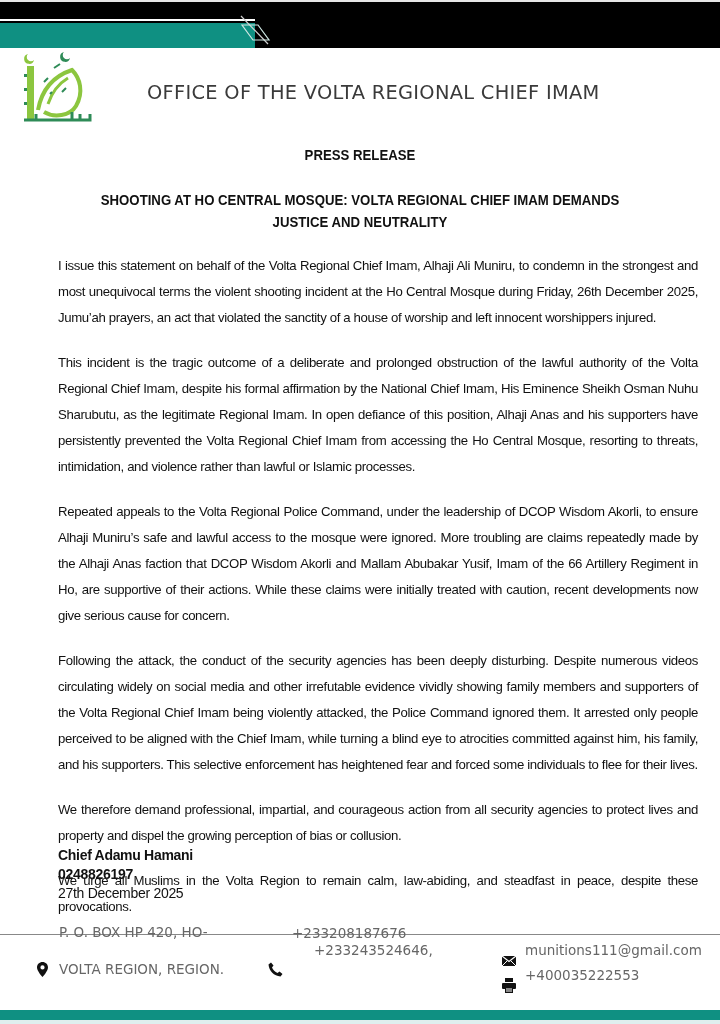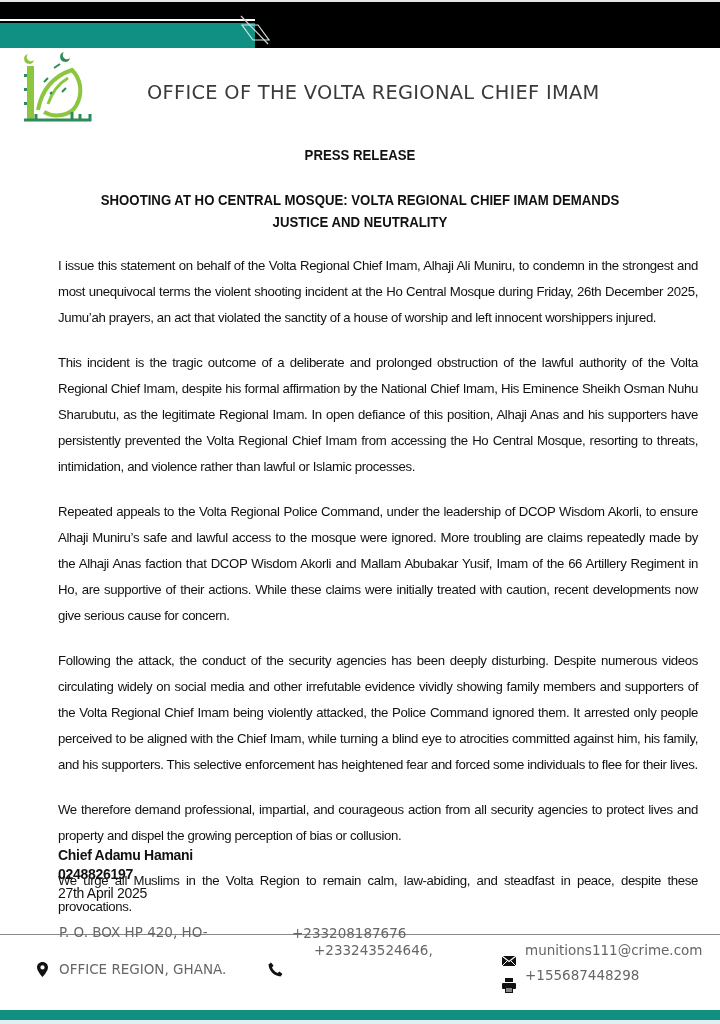--- a/index.html
+++ b/index.html
@@ -58,47 +58,47 @@
   <p>This incident is the tragic outcome of a deliberate and prolonged obstruction of the lawful authority of the Volta Regional Chief Imam, despite his formal affirmation by the National Chief Imam, His Eminence Sheikh Osman Nuhu Sharubutu, as the legitimate Regional Imam. In open defiance of this position, Alhaji Anas and his supporters have persistently prevented the Volta Regional Chief Imam from accessing the Ho Central Mosque, resorting to threats, intimidation, and violence rather than lawful or Islamic processes.</p>
   <p>Repeated appeals to the Volta Regional Police Command, under the leadership of DCOP Wisdom Akorli, to ensure Alhaji Muniru’s safe and lawful access to the mosque were ignored. More troubling are claims repeatedly made by the Alhaji Anas faction that DCOP Wisdom Akorli and Mallam Abubakar Yusif, Imam of the 66 Artillery Regiment in Ho, are supportive of their actions. While these claims were initially treated with caution, recent developments now give serious cause for concern.</p>
   <p>Following the attack, the conduct of the security agencies has been deeply disturbing. Despite numerous videos circulating widely on social media and other irrefutable evidence vividly showing family members and supporters of the Volta Regional Chief Imam being violently attacked, the Police Command ignored them. It arrested only people perceived to be aligned with the Chief Imam, while turning a blind eye to atrocities committed against him, his family, and his supporters. This selective enforcement has heightened fear and forced some individuals to flee for their lives.</p>
   <p>We therefore demand professional, impartial, and courageous action from all security agencies to protect lives and property and dispel the growing perception of bias or collusion.</p>
   <p>We urge all Muslims in the Volta Region to remain calm, law-abiding, and steadfast in peace, despite these provocations.</p>
 </div>
 
 <div class="sig">
   <div class="b">Chief Adamu Hamani</div>
   <div class="b">0248826197</div>
-  <div>27th April 2025</div>
+  <div>27th December 2025</div>
 </div>
 
 <div class="footer-line"></div>
 
 <svg class="f-icon" style="left:37px; top:962px; width:11px; height:15px;" viewBox="0 0 11 15">
   <path d="M5.5 0 C2.4 0 0 2.4 0 5.4 C0 9 5.5 15 5.5 15 C5.5 15 11 9 11 5.4 C11 2.4 8.6 0 5.5 0 Z M5.5 7.5 a2.1 2.1 0 1 1 0 -4.2 a2.1 2.1 0 1 1 0 4.2 Z" fill="#111"></path>
 </svg>
 <div class="f-text" style="left:59px; top:923px;">P. O. BOX HP 420, HO-</div>
-<div class="f-text" style="left:59px; top:960px;">OFFICE REGION, GHANA.</div>
+<div class="f-text" style="left:59px; top:960px;">VOLTA REGION, REGION.</div>
 
 <svg class="f-icon" style="left:268px; top:962px; width:15px; height:15px;" viewBox="0 0 15 15">
   <path d="M3 0.5 L5.5 3.5 L4 5.5 C5 7.8 7 9.8 9.5 11 L11.5 9.5 L14.5 12 L12.5 14.5 C6 14 1 9 0.5 2.5 Z" fill="#111"></path>
 </svg>
 <div class="f-text" style="left:292px; top:941px;margin-left:22px;">+233243524646,</div>
 <div class="f-text" style="left:292px; top:924px;">+233208187676</div>
 
 <svg class="f-icon" style="left:502px; top:956px; width:14px; height:10px;" viewBox="0 0 14 10">
   <rect x="0" y="0" width="14" height="10" fill="#111"></rect>
   <path d="M0 0 L7 5.5 L14 0" stroke="#fff" stroke-width="1.2" fill="none"></path>
   <path d="M0 10 L5 5 M14 10 L9 5" stroke="#fff" stroke-width="1" fill="none"></path>
 </svg>
-<div class="f-text" style="left:525px; top:941px;">munitions111@crime.com</div>
+<div class="f-text" style="left:525px; top:941px;">munitions111@gmail.com</div>
 
 <svg class="f-icon" style="left:502px; top:978px; width:14px; height:15px;" viewBox="0 0 14 15">
   <rect x="3" y="0" width="8" height="4" fill="#111"></rect>
   <rect x="0" y="5" width="14" height="6" rx="1" fill="#111"></rect>
   <rect x="3" y="9" width="8" height="6" fill="#111"></rect>
   <rect x="4" y="10.5" width="6" height="1" fill="#fff"></rect>
   <rect x="4" y="12.5" width="6" height="1" fill="#fff"></rect>
 </svg>
-<div class="f-text" style="left:525px; top:966px;">+155687448298</div>
+<div class="f-text" style="left:525px; top:966px;">+400035222553</div>
 
 <div class="bottom-teal"></div>
 <div class="bottom-pale"></div>
 
 </body></html>

